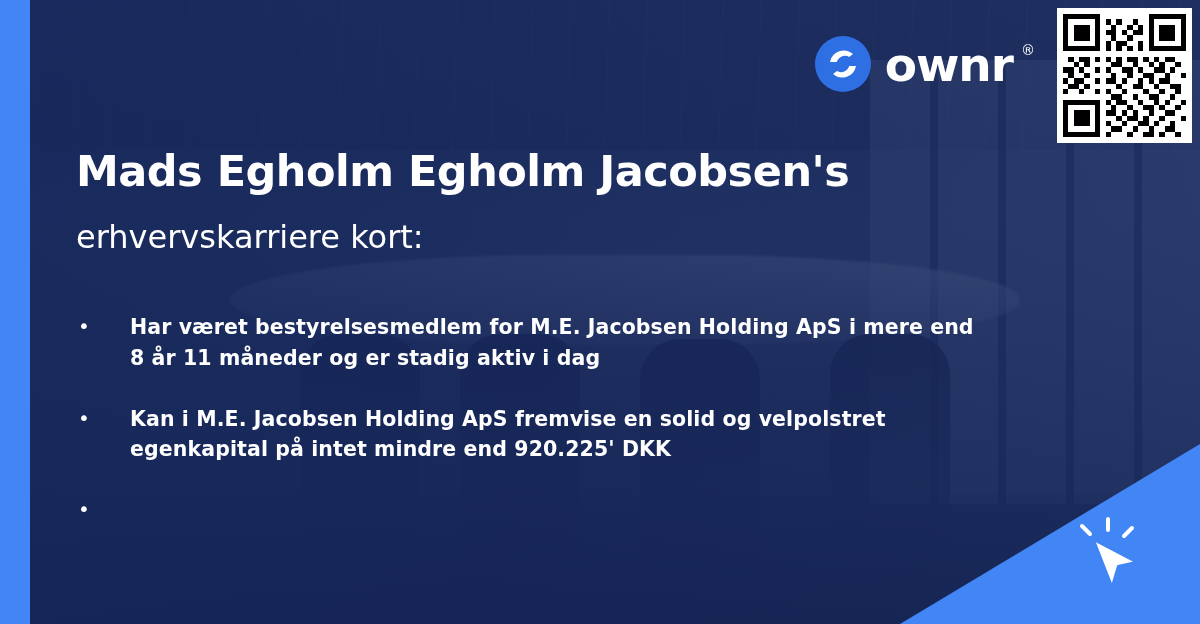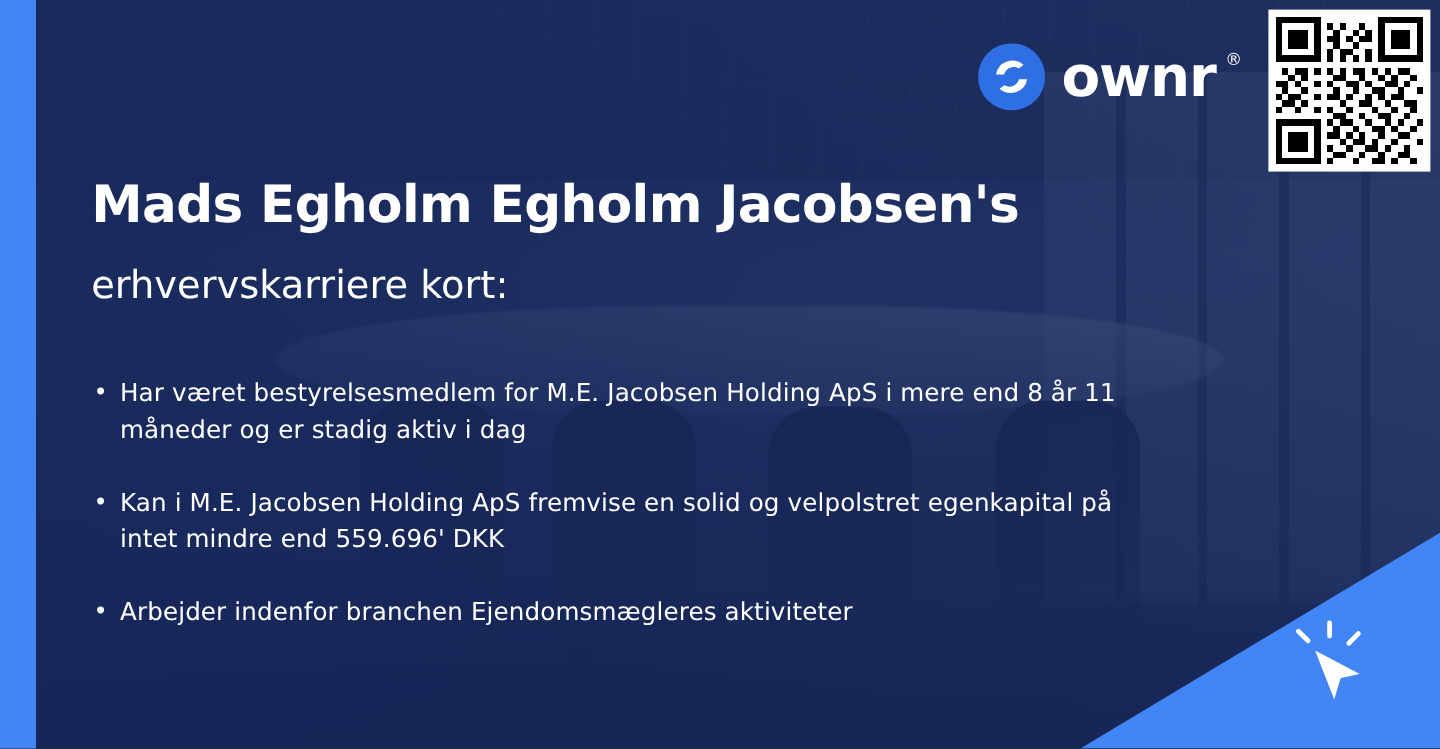--- a/index.html
+++ b/index.html
@@ -160,23 +160,24 @@
   }
   .bullet .dot {
     flex: 0 0 auto;
     width: 22px;
     font-size: 20px;
     line-height: 1.45;
     color: #ffffff;
   }
   .bullet .txt {
     font-size: 20.5px;
-    font-weight: normal;
+    font-weight: bold;
     line-height: 1.5;
     letter-spacing: 0.1px;
+    margin-left: 30px;
   }
 </style>
 </head>
 <body>
 
 <div id="card">
 
   <div class="photo">
     <div class="ceiling"></div>
     <div class="window-wall"></div>
@@ -350,25 +351,24 @@
     <div class="l2">erhvervskarriere kort:</div>
   </div>
 
   <div class="bullets">
     <div class="bullet">
       <span class="dot">•</span>
       <span class="txt">Har været bestyrelsesmedlem for M.E. Jacobsen Holding ApS i mere end 8 år 11 måneder og er stadig aktiv i dag</span>
     </div>
     <div class="bullet">
       <span class="dot">•</span>
-      <span class="txt">Kan i M.E. Jacobsen Holding ApS fremvise en solid og velpolstret egenkapital på intet mindre end 559.696' DKK</span>
+      <span class="txt">Kan i M.E. Jacobsen Holding ApS fremvise en solid og velpolstret egenkapital på intet mindre end 920.225' DKK</span>
     </div>
     <div class="bullet">
       <span class="dot">•</span>
-      <span class="txt">Arbejder indenfor branchen Ejendomsmægleres aktiviteter</span>
     </div>
   </div>
 
   <div class="corner"></div>
   <span class="cursor-icon">
     <svg viewBox="0 0 76 80" width="76" height="80">
       <g stroke="#ffffff" stroke-width="4" stroke-linecap="round">
         <line x1="10" y1="10" x2="18" y2="18"></line>
         <line x1="36" y1="3" x2="36" y2="14"></line>
         <line x1="60" y1="12" x2="52" y2="20"></line>

